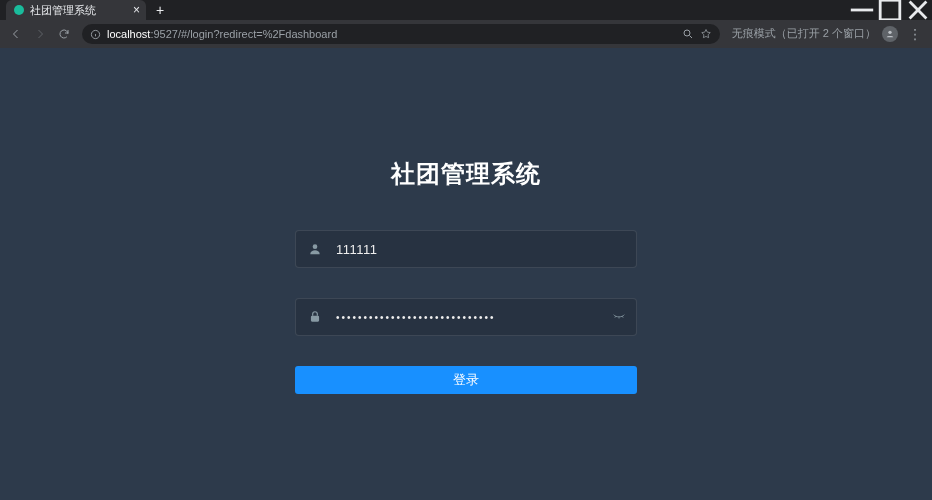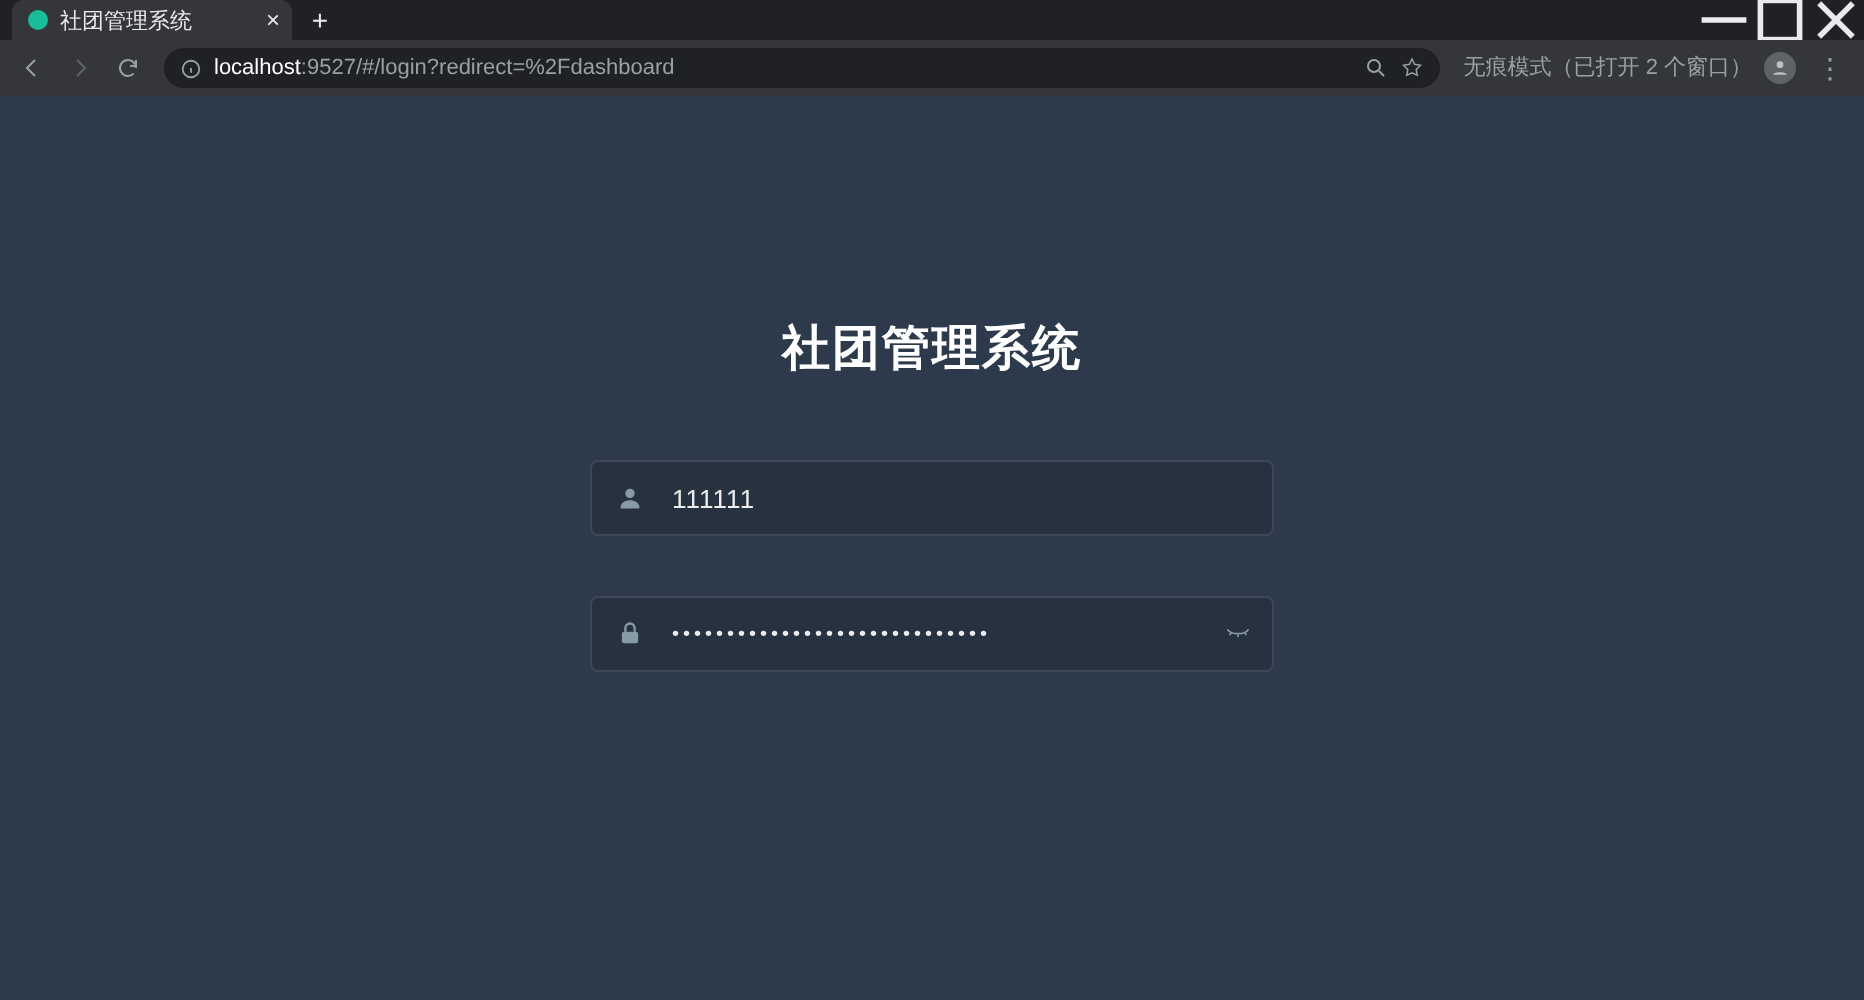--- a/index.html
+++ b/index.html
@@ -173,14 +173,15 @@
       <span class="eye-btn">
         <svg viewBox="0 0 24 24">
             <path d="M3 8c3 5 15 5 18 0" stroke-width="1.5"></path>
             <line x1="6" y1="11" x2="5" y2="13" stroke-width="1.5"></line>
             <line x1="12" y1="12.5" x2="12" y2="14.5" stroke-width="1.5"></line>
             <line x1="18" y1="11" x2="19" y2="13" stroke-width="1.5"></line>
           </svg>
       </span>
     </div>
 
+    <button class="login-btn">登录</button>
   </div>
 </div>
 
 </body></html>

